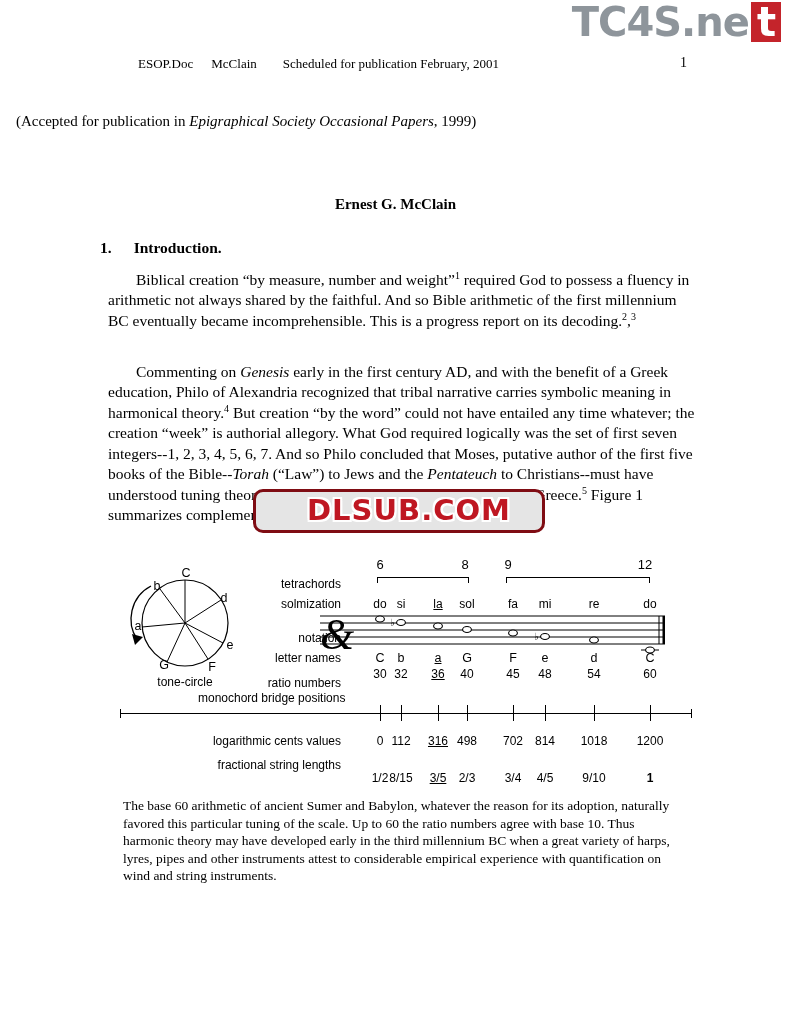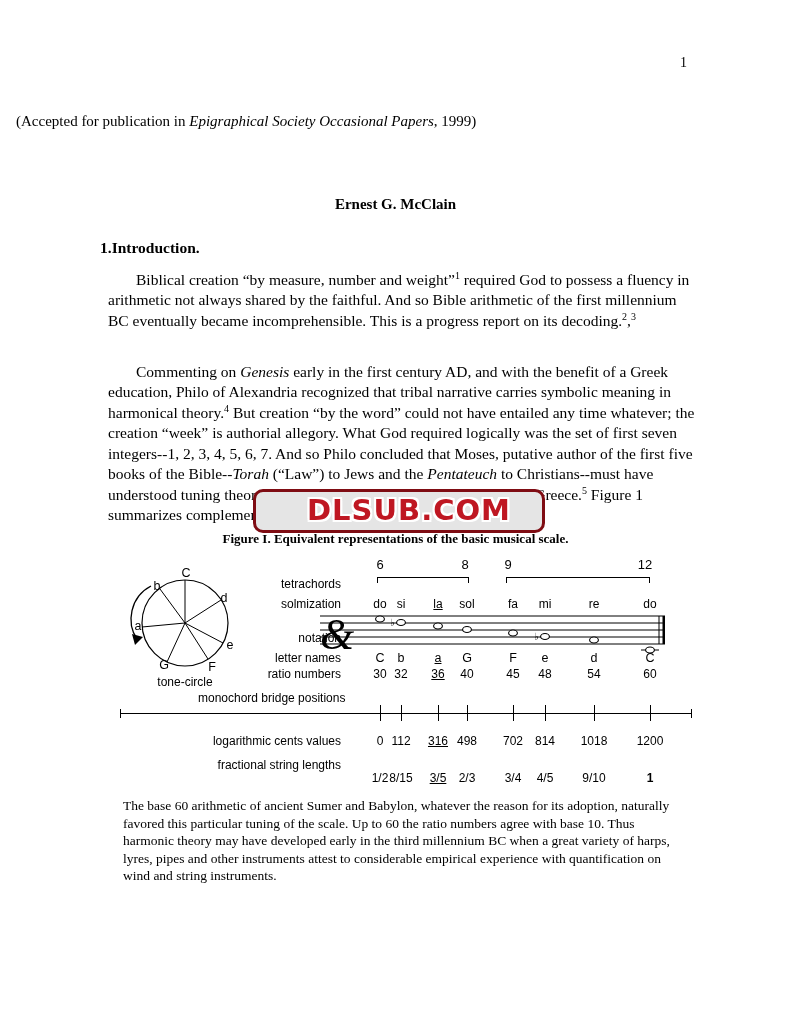--- a/index.html
+++ b/index.html
@@ -22,35 +22,35 @@
 
   
   .header{position:absolute;top:56px;left:138px;font-size:13px;white-space:nowrap;}
   .h-doc{margin-right:18px;}
   .h-name{margin-right:26px;}
   .pageno{position:absolute;top:55px;left:680px;font-size:14px;}
   .accepted{position:absolute;top:97px;left:0;width:100%;text-align:left;font-size:15px;margin:16px;}
   .title{position:absolute;top:146px;left:0;width:100%;text-align:center;font-size:19.5px;font-weight:bold;margin:0;}
   .author{position:absolute;top:196px;left:0;width:100%;text-align:center;font-size:15px;font-weight:bold;}
   .section{position:absolute;top:239px;left:100px;font-size:15.5px;font-weight:bold;}
-  .sec-t{}
+  .sec-t{margin-left:22px;}
 
   .bodyp{position:absolute;left:100px;width:592px;font-size:15.5px;line-height:1.32;margin:8px;text-indent:28px;}
   .p1{top:262px;}
   .p2{top:354px;}
   .bodyp sup{font-size:10px;line-height:0;}
 
   .fig-caption{position:absolute;top:531px;left:0;width:100%;text-align:center;font-size:13px;font-weight:bold;}
 
   
   .figure{position:absolute;top:557px;left:0;width:791px;height:238px;
           font-family:"Liberation Sans","DejaVu Sans",sans-serif;font-size:12px;}
   .rowlab{position:absolute;right:450px;white-space:nowrap;text-align:right;}
   .rl-tetra{top:20px;} .rl-sol{top:40px;} .rl-not{top:74px;} .rl-let{top:94px;}
-  .rl-rat{top:110px;} .rl-cents{top:177px;} .rl-frac{top:201px;}
+  .rl-rat{top:119px;} .rl-cents{top:177px;} .rl-frac{top:201px;}
 
   .fcol{position:absolute;transform:translateX(-50%);white-space:nowrap;}
   .x0{left:380px;} .x1{left:401px;} .x2{left:438px;text-decoration:underline;} .x3{left:467px;}
   .x4{left:513px;} .x5{left:545px;} .x6{left:594px;} .x7{left:650px;}
   .r-sol{top:40px;} .r-let{top:94px;font-size:12.5px;} .r-rat{top:110px;}
   .r-cents{top:177px;} .r-frac{top:214px;}
   .bold{font-weight:bold;}
 
   .tn{position:absolute;top:0;transform:translateX(-50%);font-size:13px;}
   .tn0{left:380px;} .tn1{left:465px;} .tn2{left:508px;} .tn3{left:645px;text-align:center;}
@@ -73,37 +73,42 @@
   .tc-lab{position:absolute;transform:translate(-50%,-50%);font-size:12.5px;white-space:nowrap;}
   .tc-cap{position:absolute;left:67px;top:110px;transform:translateX(-50%);font-size:12px;white-space:nowrap;}
 
   .closing{position:absolute;top:797px;left:123px;width:548px;font-size:13.5px;line-height:1.3;margin:0;}
 </style>
 </head>
 <body>
 
 <div class="page">
 
-
+  <div class="wm-top">
+    <span>TC4S.ne</span><span class="wm-top-box">t</span>
+  </div>
+
+  <div class="header">
+    <span class="h-doc">ESOP.Doc</span><span class="h-name">McClain</span><span>Scheduled for publication February, 2001</span>
+  </div>
   <div class="pageno">1</div>
 
   <p class="accepted"><span>(Accepted for publication in </span><i>Epigraphical Society Occasional Papers</i><span>, 1999)</span></p>
 
   <div class="author">Ernest G. McClain</div>
 
   <div class="section">
     <span>1.</span><span class="sec-t">Introduction.</span>
   </div>
 
   <p class="bodyp p1"><span>Biblical creation “by measure, number and weight”</span><sup>1</sup><span> required God to possess a fluency in arithmetic not always shared by the faithful. And so Bible arithmetic of the first millennium BC eventually became incomprehensible. This is a progress report on its decoding.</span><sup>2</sup><span>,</span><sup>3</sup></p>
   <p class="bodyp p2"><span>Commenting on </span><i>Genesis</i><span> early in the first century AD, and with the benefit of a Greek education, Philo of Alexandria recognized that tribal narrative carries symbolic meaning in harmonical theory.</span><sup>4</sup><span> But creation “by the word” could not have entailed any time whatever; the creation “week” is authorial allegory. What God required logically was the set of first seven integers--1, 2, 3, 4, 5, 6, 7. And so Philo concluded that Moses, putative author of the first five books of the Bible--</span><i>Torah</i><span> (“Law”) to Jews and the </span><i>Pentateuch</i><span> to Christians--must have understood tuning theory long before Pythagoras brought it home to Greece.</span><sup>5</sup><span> Figure 1 summarizes complementary basic insights.</span></p>
 
   <div class="wm-center">DLSUB.COM</div>
 
-  <div class="fig-caption">Figure I.  Equivalent representations of the basic musical scale.</div>
 
   <div class="figure">
 
     <span class="rowlab rl-tetra">tetrachords</span>
     <span class="rowlab rl-sol">solmization</span>
     <span class="rowlab rl-not">notation</span>
     <span class="rowlab rl-let">letter names</span>
     <span class="rowlab rl-rat">ratio numbers</span>
     <span class="rowlab rl-cents">logarithmic cents values</span>
     <span class="rowlab rl-frac">fractional string lengths</span>

